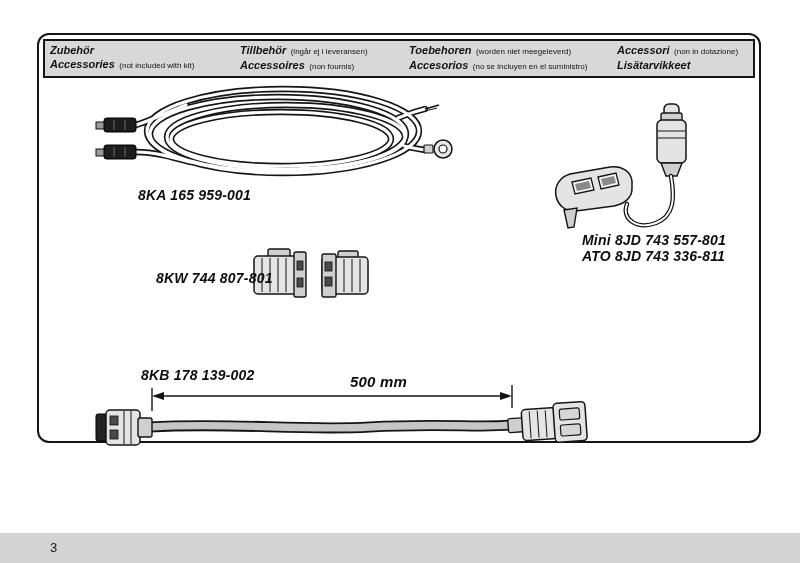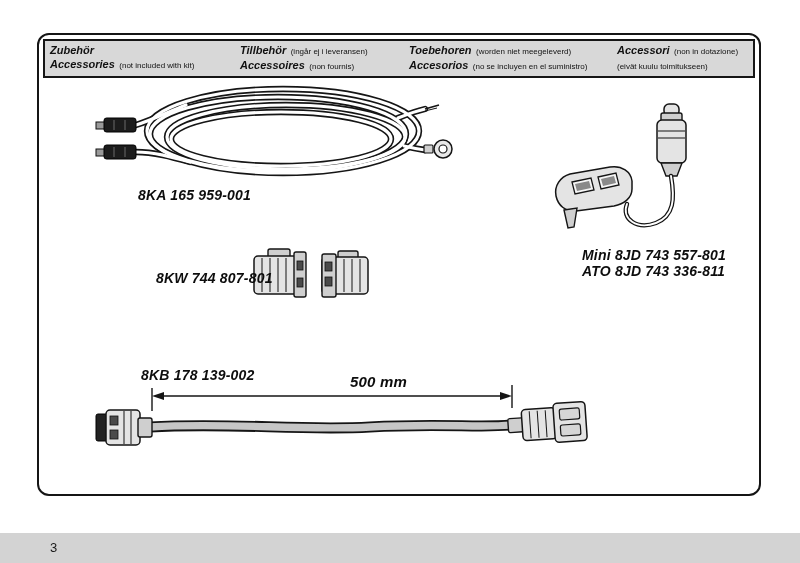--- a/index.html
+++ b/index.html
@@ -8,21 +8,21 @@
     position:relative;
     background:#ffffff;
     font-family:"Liberation Sans", sans-serif;
     color:#111;
     overflow:hidden;
   }
   .page { position:absolute; inset:0; background:#fff; }
 
   
   .frame {
-    position:absolute; left:37px; top:33px; width:724px; height:463px;
+    position:absolute; left:37px; top:33px; width:724px; height:410px;
     border:2px solid #151515; border-radius:12px; background:#fff;
   }
 
   
   .header-bar {
     position:absolute; left:4px; top:4px; width:712px; height:39px;
     background:#d8d8d8; border:2px solid #151515;
     display:flex; align-items:flex-start; overflow:hidden;
   }
   .hcol { padding:2px 2px 0 5px; }
@@ -33,21 +33,21 @@
   .hl { line-height:11.5px; white-space:nowrap; }
   .ht { font-weight:bold; font-style:italic; font-size:11px; }
   .hs { font-size:8px; }
 
   
   .part-label {
     position:absolute; font-weight:bold; font-style:italic;
     font-size:14px; letter-spacing:0.2px; color:#0d0d0d; white-space:nowrap;margin-left:44px;
   }
   .lbl-kit   { left:94px;  top:187px; }
-  .lbl-fuse  { left:538px; top:247px; line-height:16px; }
+  .lbl-fuse  { left:538px; top:232px; line-height:16px; }
   .lbl-conn  { left:112px; top:270px; }
   .lbl-cable { left:97px;  top:367px; }
   .lbl-dim   { left:306px; top:373px; font-size:15px; }
 
   
   svg.art { position:absolute; left:0; top:0; pointer-events:none; }
   .cable-o { fill:none; stroke:#151515; stroke-width:6.4; stroke-linecap:round; }
   .cable-i { fill:none; stroke:#ffffff; stroke-width:3.2; stroke-linecap:round; }
   .wire-o  { fill:none; stroke:#151515; stroke-width:4.4; stroke-linecap:round; }
   .wire-i  { fill:none; stroke:#ffffff; stroke-width:1.9; stroke-linecap:round; }
@@ -84,20 +84,21 @@
       <div class="hcol hcol2">
         <div class="hl"><span class="ht">Tillbehör</span> <span class="hs">(ingår ej i leveransen)</span></div>
         <div class="hl"><span class="ht">Accessoires</span> <span class="hs">(non fournis)</span></div>
       </div>
       <div class="hcol hcol3">
         <div class="hl"><span class="ht">Toebehoren</span> <span class="hs">(worden niet meegeleverd)</span></div>
         <div class="hl"><span class="ht">Accesorios</span> <span class="hs">(no se incluyen en el suministro)</span></div>
       </div>
       <div class="hcol hcol4">
         <div class="hl"><span class="ht">Accessori</span> <span class="hs">(non in dotazione)</span></div>
+        <div class="hl"><span class="ht">Lisätarvikkeet</span></div>
         <div class="hl"><span class="hs">(eivät kuulu toimitukseen)</span></div>
       </div>
     </div>
   </div>
 
   <svg class="art" width="800" height="563" viewBox="0 0 800 563">
     <defs>
       <g id="coilPaths">
         <ellipse cx="283" cy="131" rx="136" ry="42"></ellipse>
         <ellipse cx="278" cy="134" rx="128" ry="37"></ellipse>

